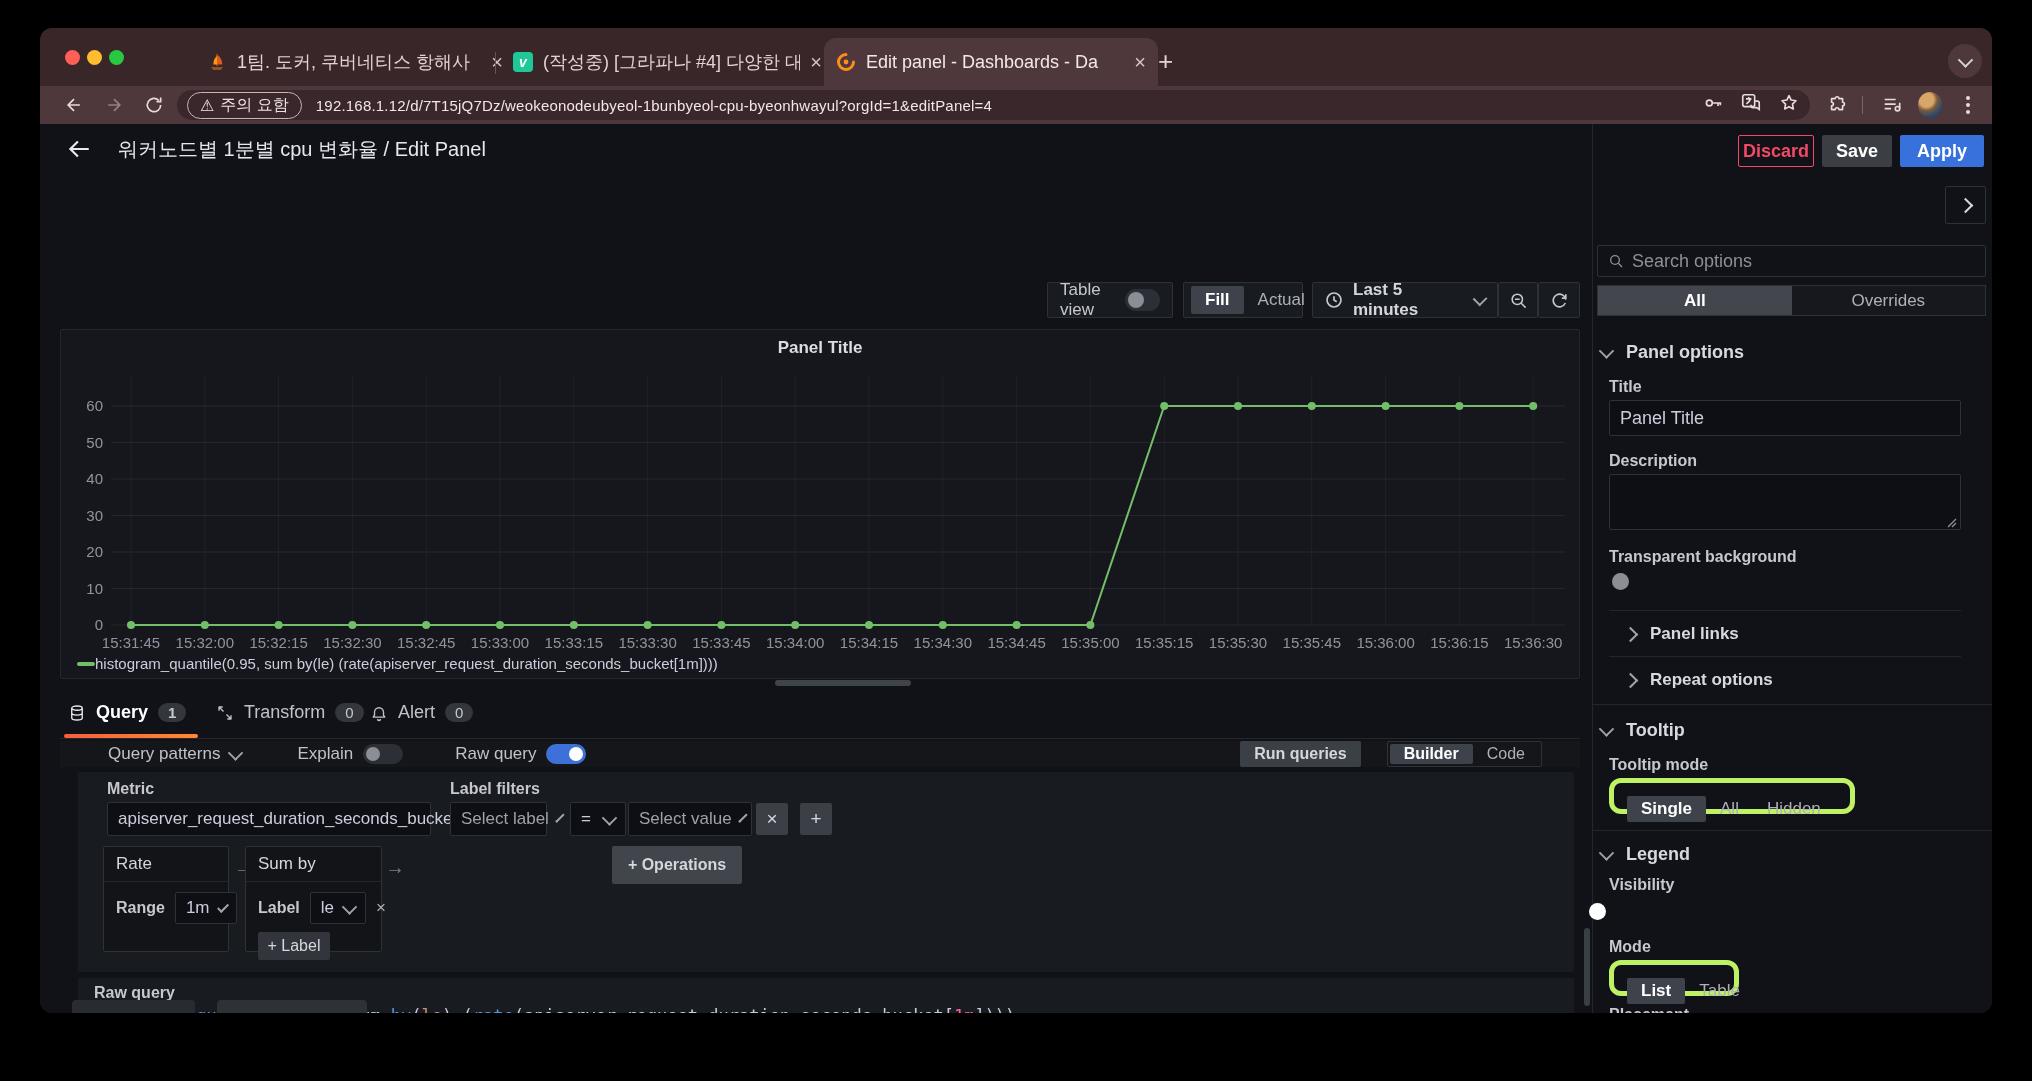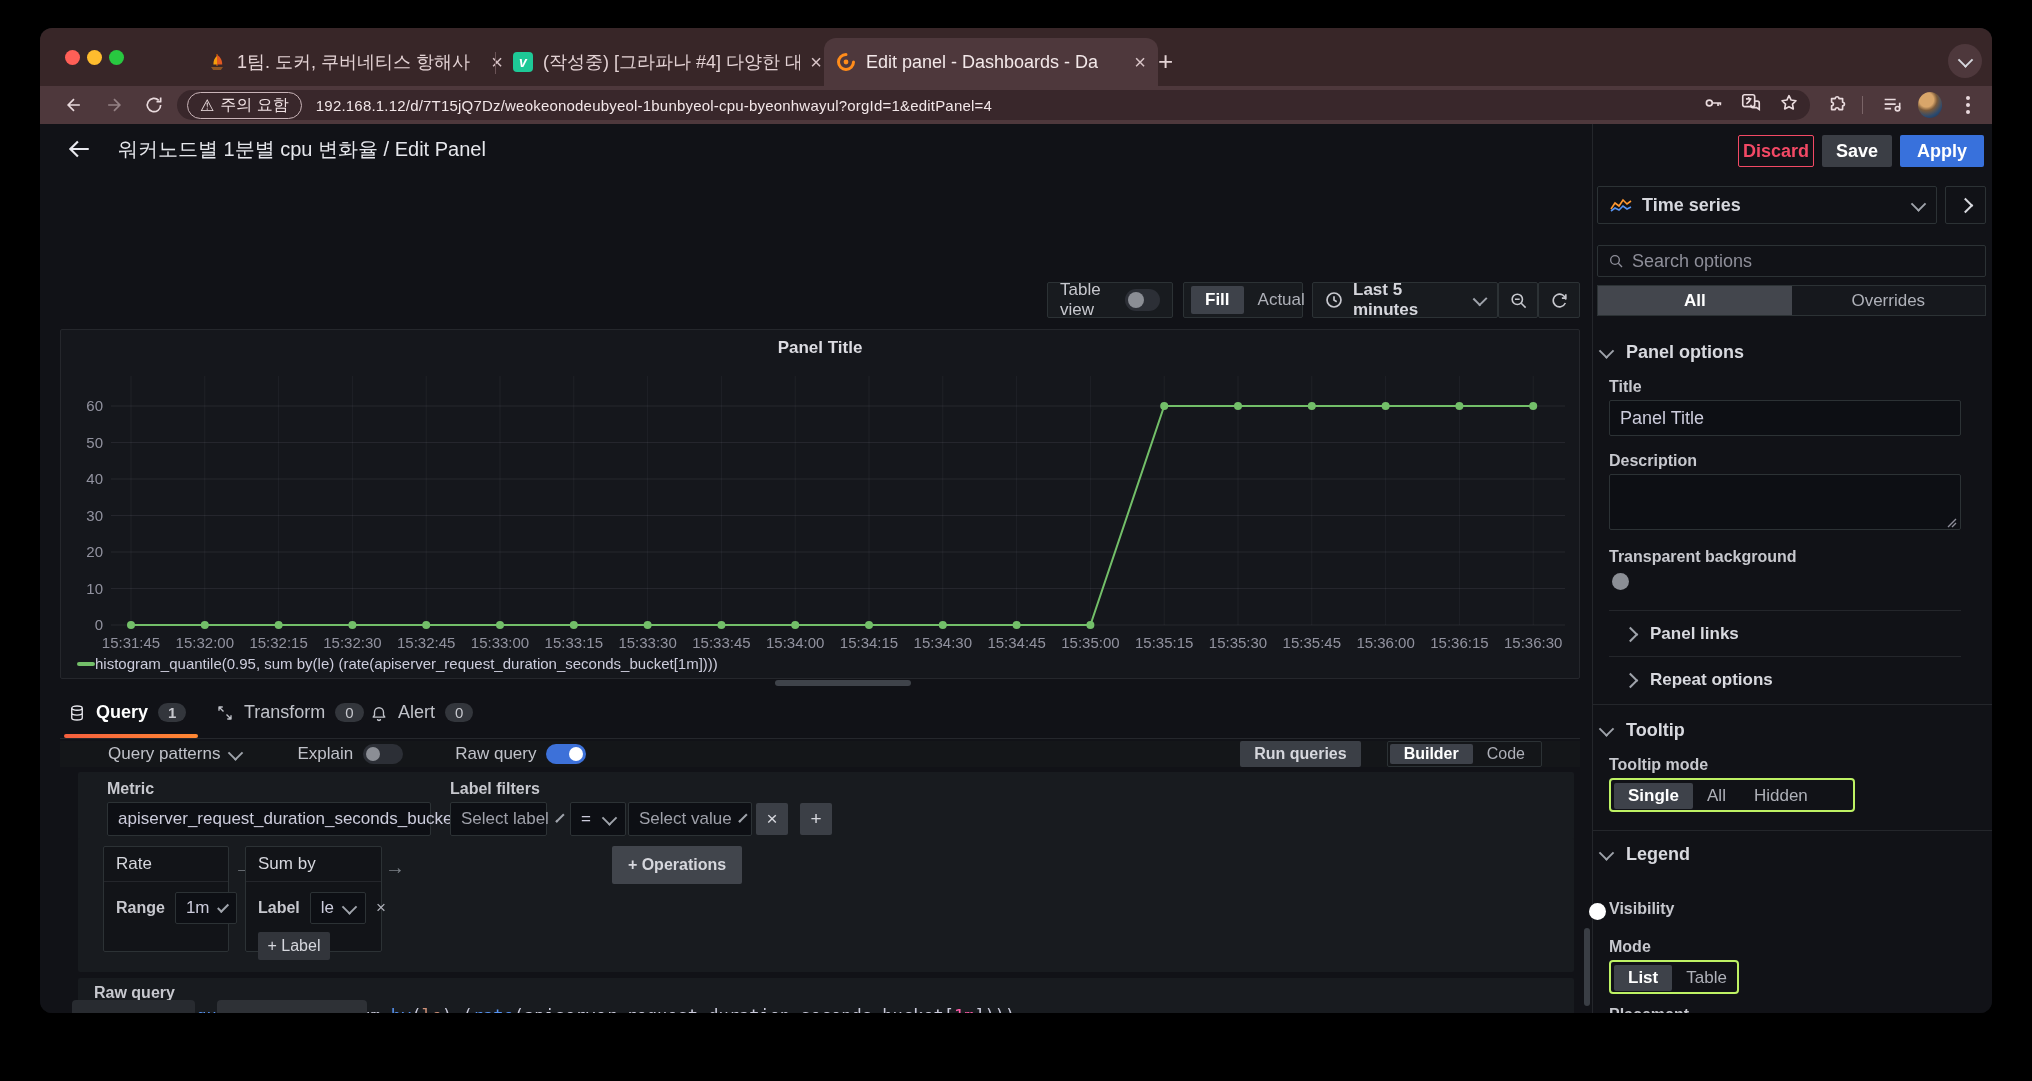--- a/index.html
+++ b/index.html
@@ -63,21 +63,21 @@
   
   .cv{display:inline-block;width:9px;height:9px;border-right:2px solid #9fa3ab;border-bottom:2px solid #9fa3ab}
   .cv.d{transform:rotate(45deg) translate(-1px,-1px)}
   .cv.r{transform:rotate(-45deg)}
   .cv.light{border-color:#d6d7dd}
   
   .sb-label{position:absolute;font-size:16px;font-weight:700;color:#c7c8ce}
   .sb-head{position:absolute;display:flex;align-items:center;gap:14px;font-size:18px;font-weight:700;color:#d8d9df}
   .sb-input{position:absolute;height:36px;background:#0d0f14;border:1px solid #2c3235;border-radius:2px;color:#ccccdc;font-size:18px;padding:0 10px;box-sizing:border-box;font-family:"Liberation Sans","DejaVu Sans",sans-serif}
   .sb-div{position:absolute;height:1px;background:#24262b}
-  .rgroup{position:absolute;border:2px solid #bef264;border-radius:4px;display:flex;padding:3px;box-sizing:border-box;background:#111217}
+  .rgroup{position:absolute;border:5px solid #bef264;border-radius:12px;display:flex;padding:13px;box-sizing:border-box;background:#111217}
   .stub{position:absolute;height:18px;border-radius:4px 4px 0 0}
   .scrollthumb{position:absolute;width:6px;border-radius:3px;background:#3a3e45}
   input::placeholder{color:#8e8e99}
   textarea{resize:none}
 </style>
 </head>
 <body>
 
 <div class="window">
 
@@ -434,30 +434,20 @@
     </div>
 
     <div class="stub" style="left:32px;top:876px;width:0"></div>
     <div class="stub" style="left:32px;top:876px;width:0"></div>
     <div class="stub" style="left:32px;top:876px;width:123px;background:#282b30;top:876px"></div>
     <div class="stub" style="left:177px;top:876px;width:150px;background:#2e3136"></div>
     <div class="scrollthumb" style="left:1544px;top:804px;height:78px"></div>
 
     <div class="abs" style="left:1552px;top:0;width:400px;bottom:0;border-left:1px solid #24262b">
 
-      <div class="abs" style="left:4px;top:62px;width:340px;height:38px;border:1px solid #2c3235;border-radius:2px;display:flex;align-items:center;gap:10px;padding:0 12px;box-sizing:border-box">
-        <span style="display:flex">
-          <svg width="22" height="14" viewBox="0 0 22 14">
-              <polyline points="1,11 5,5 9,8 13,2 17,6 21,3" stroke="#ff9830" fill="none" stroke-width="1.6"></polyline>
-              <polyline points="1,13 5,10 9,12 13,8 17,11 21,9" stroke="#5794f2" fill="none" stroke-width="1.6"></polyline>
-            </svg>
-        </span>
-        <span style="font-weight:700;font-size:18px;color:#d6d7dd">Time series</span>
-        <span class="cv d" style="margin-left:auto"></span>
-      </div>
       <div class="abs" style="left:352px;top:62px;width:41px;height:38px;border:1px solid #2c3235;border-radius:2px;display:flex;align-items:center;justify-content:center;box-sizing:border-box">
         <span class="cv r light"></span>
       </div>
 
       <div class="abs" style="left:4px;top:121px;width:389px;height:32px;border:1px solid #2c3235;border-radius:2px;display:flex;align-items:center;gap:8px;padding:0 10px;box-sizing:border-box">
         <span style="display:flex">
           <svg width="16" height="16" viewBox="0 0 24 24" fill="none" stroke="#8e8e99" stroke-width="2">
               <circle cx="10.5" cy="10.5" r="6.5"></circle>
               <path d="M15.5 15.5L21 21"></path>
             </svg>
@@ -508,21 +498,21 @@
         <span class="seg" style="height:26px">All</span>
         <span class="seg" style="height:26px">Hidden</span>
       </div>
 
       
       <div class="sb-div" style="left:0;top:706px;width:400px"></div>
       <div class="sb-head" style="left:8px;top:720px">
         <span class="cv d"></span>
         <span>Legend</span>
       </div>
-      <span class="sb-label" style="position:absolute;left:16px;top:776px">Visibility</span>
+      <span class="sb-label" style="position:absolute;left:16px;top:752px">Visibility</span>
       <span class="tgl on abs" style="left:16px;top:776px;width:46px;height:23px"><span class="knob" style="right:3px;top:3px;width:17px;height:17px"></span></span>
       <span class="sb-label" style="position:absolute;left:16px;top:814px">Mode</span>
       <div class="rgroup" style="left:16px;top:836px;width:130px;height:34px">
         <span class="seg on" style="height:26px">List</span>
         <span class="seg" style="height:26px">Table</span>
       </div>
       <span class="sb-label" style="position:absolute;left:16px;top:882px">Placement</span>
       
     </div>
   </div>

